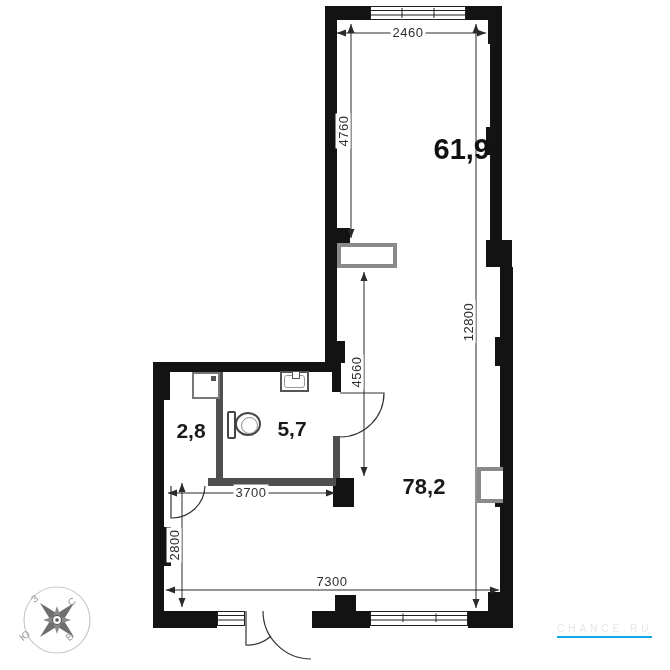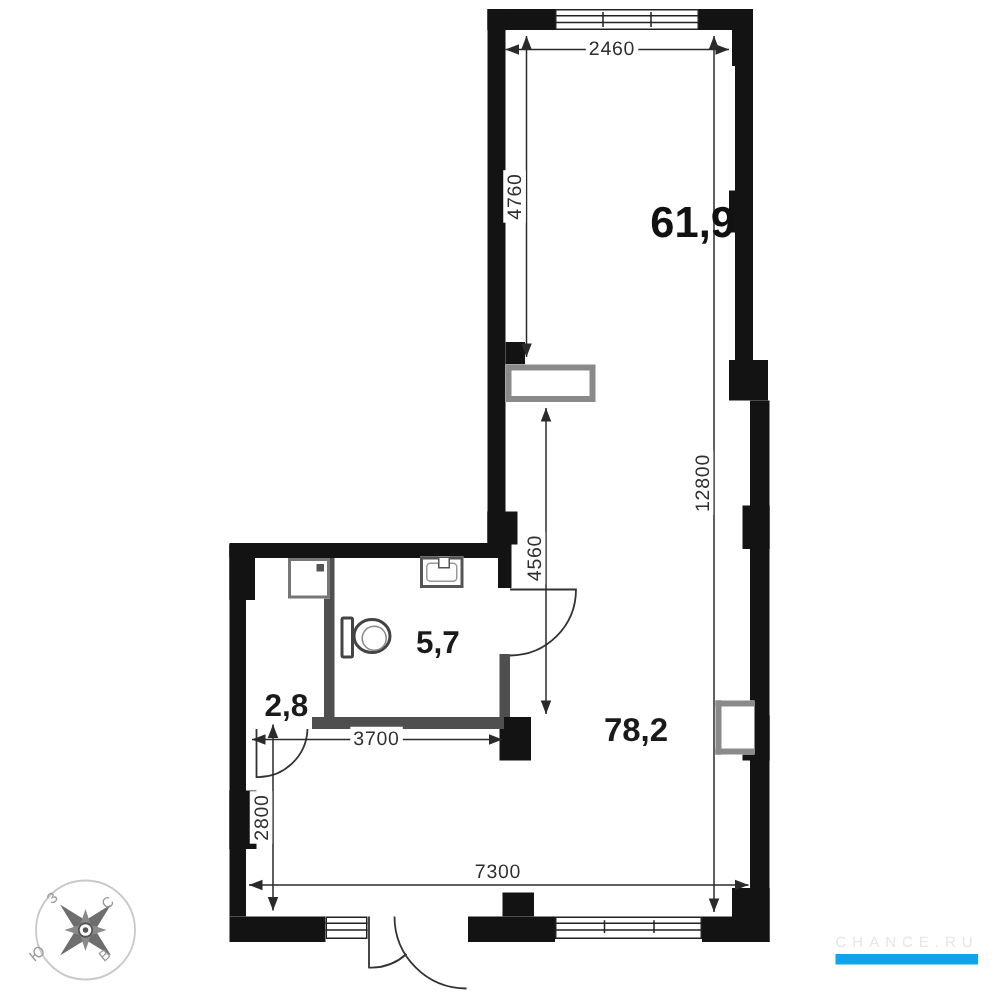--- a/index.html
+++ b/index.html
@@ -12,21 +12,21 @@
   .overlay{position:absolute;left:0;top:0;z-index:3;pointer-events:none;}
   .lbl{position:absolute;z-index:4;color:#111;white-space:nowrap;}
   .title{font-size:27px;font-weight:700;letter-spacing:.5px;text-align:center;}
   .area-big{font-size:29px;font-weight:700;text-align:right;}
   .room{font-size:21px;font-weight:600;color:#1a1a1a;transform:translate(-50%,-50%);}
   .dim{font-size:13px;color:#2f2f2f;background:#fff;padding:0 2px;letter-spacing:.5px;
        transform:translate(-50%,-50%);}
   .dim.vert{transform:translate(-50%,-50%) rotate(-90deg);}
   .wm-logo{font-family:"DejaVu Serif",serif;font-style:italic;font-size:33px;
            color:#e3e3e3;letter-spacing:3px;}
-  .wm-domain{font-size:10px;color:#e6e6e6;letter-spacing:4px;border-bottom:7px solid #0ea5e9;
+  .wm-domain{font-size:10px;color:#e6e6e6;letter-spacing:4px;border-bottom:2px solid #0ea5e9;
              padding-bottom:2px;}
 </style>
 </head>
 <body>
 
 <div class="canvas">
 
   <div class="wl" style="left:325px;top:6px;width:177px;height:14px;"></div>
   <div class="wl" style="left:488px;top:20px;width:14px;height:24px;"></div>
   <div class="wl" style="left:490px;top:44px;width:12px;height:196px;"></div>
@@ -133,21 +133,21 @@
       <circle cx="57" cy="620" r="1.8" fill="#555"></circle>
       <text x="35" y="602" font-size="10" fill="#999" text-anchor="middle" transform="rotate(-40 35 599)">З</text>
       <text x="72" y="605" font-size="10" fill="#999" text-anchor="middle" transform="rotate(-40 72 602)">С</text>
       <text x="25" y="639" font-size="10" fill="#999" text-anchor="middle" transform="rotate(-40 25 636)">Ю</text>
       <text x="70" y="640" font-size="10" fill="#999" text-anchor="middle" transform="rotate(-40 70 637)">В</text>
     </g>
   </svg>
 
   <div class="lbl area-big" style="left:340px;top:133px;width:150px;">61,9</div>
 
-  <div class="lbl room" style="left:191px;top:431px;margin-top:40px;">2,8</div>
+  <div class="lbl room" style="left:191px;top:431px;">2,8</div>
   <div class="lbl room" style="left:292px;top:429px;">5,7</div>
   <div class="lbl room" style="left:424px;top:487px;font-size:22px;">78,2</div>
 
   <div class="lbl dim" style="left:408px;top:32px;">2460</div>
   <div class="lbl dim vert" style="left:343px;top:131px;">4760</div>
   <div class="lbl dim vert" style="left:356px;top:372px;">4560</div>
   <div class="lbl dim vert" style="left:468px;top:322px;">12800</div>
   <div class="lbl dim" style="left:251px;top:492px;">3700</div>
   <div class="lbl dim vert" style="left:174px;top:545px;">2800</div>
   <div class="lbl dim" style="left:332px;top:581px;">7300</div>

